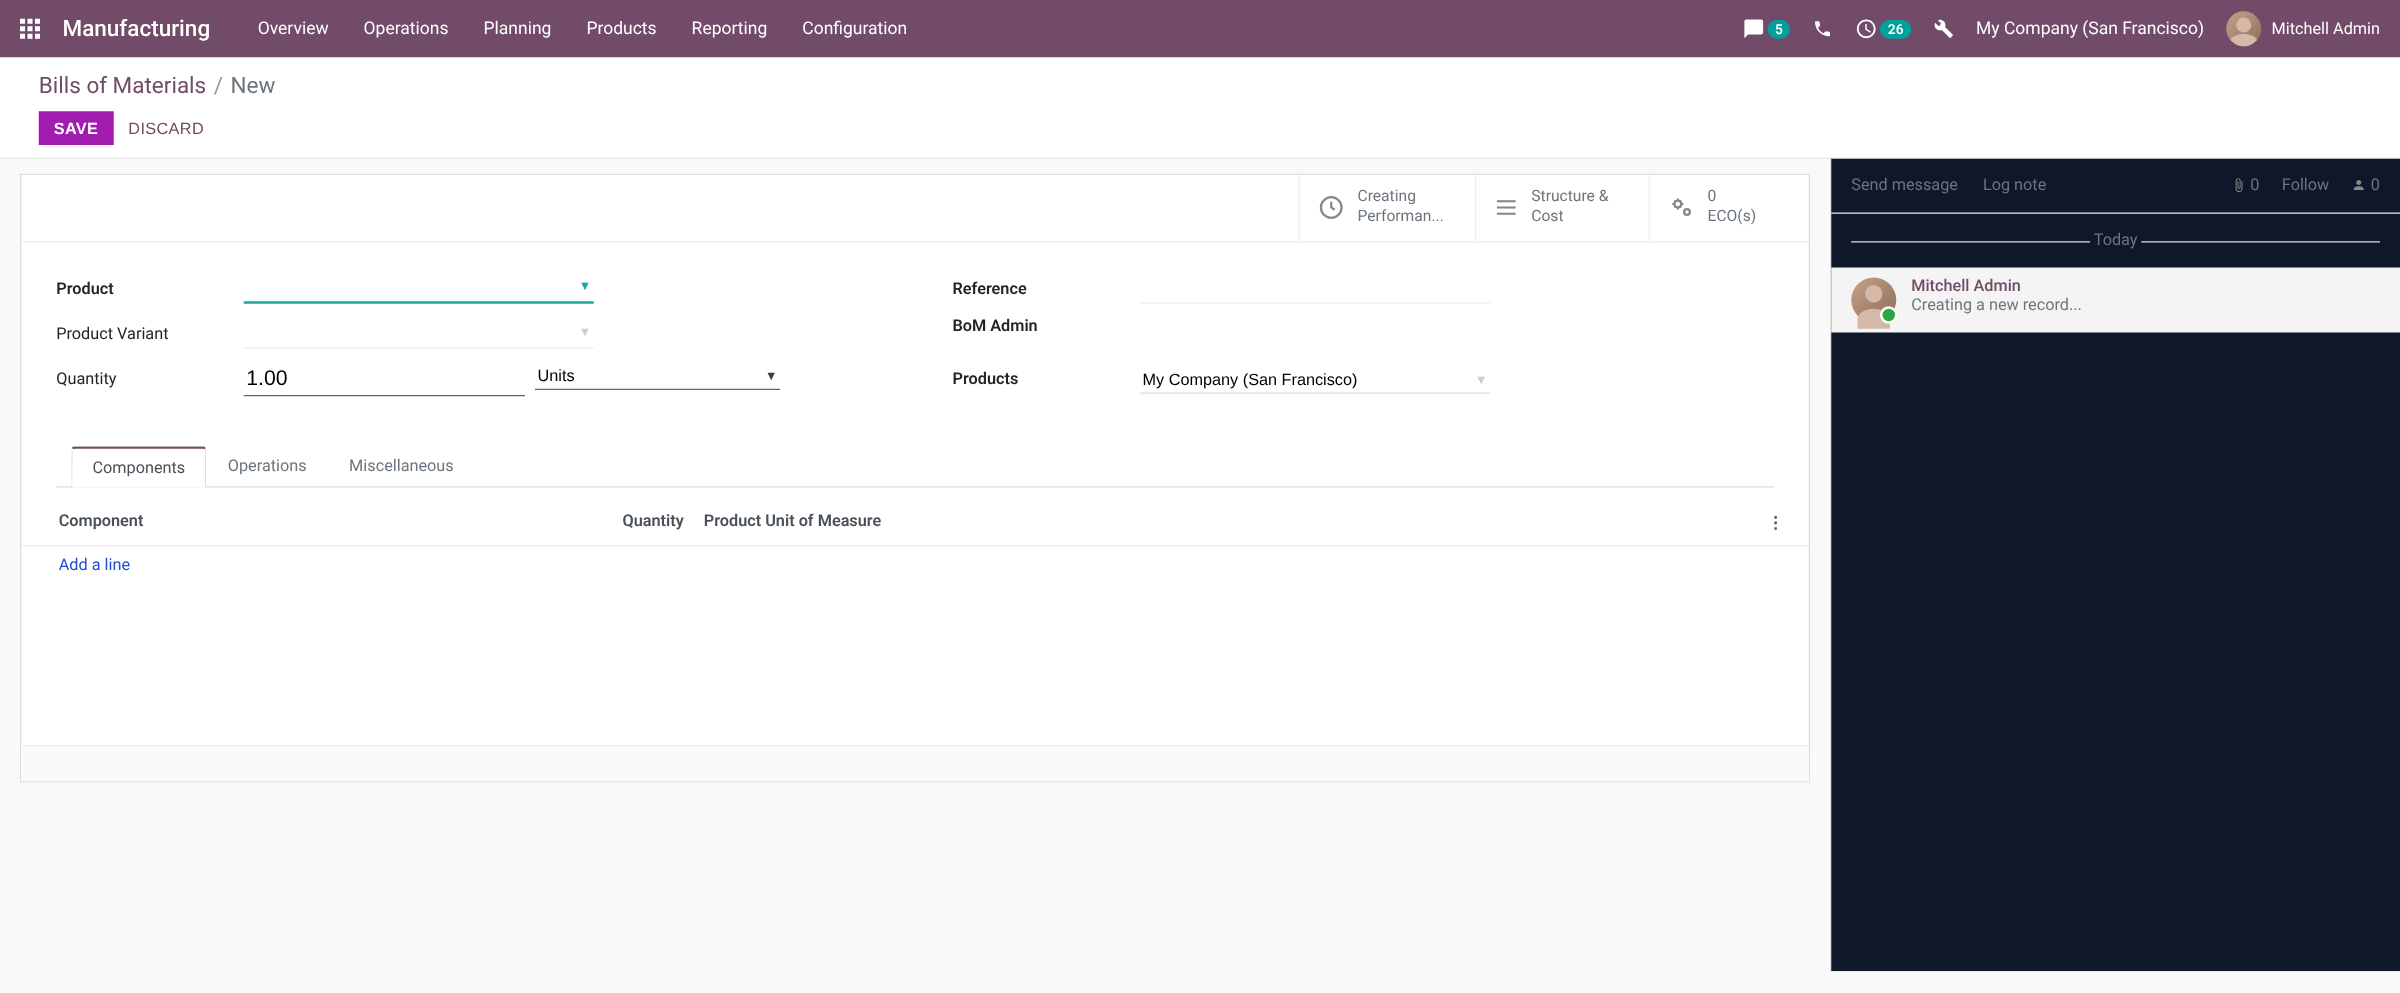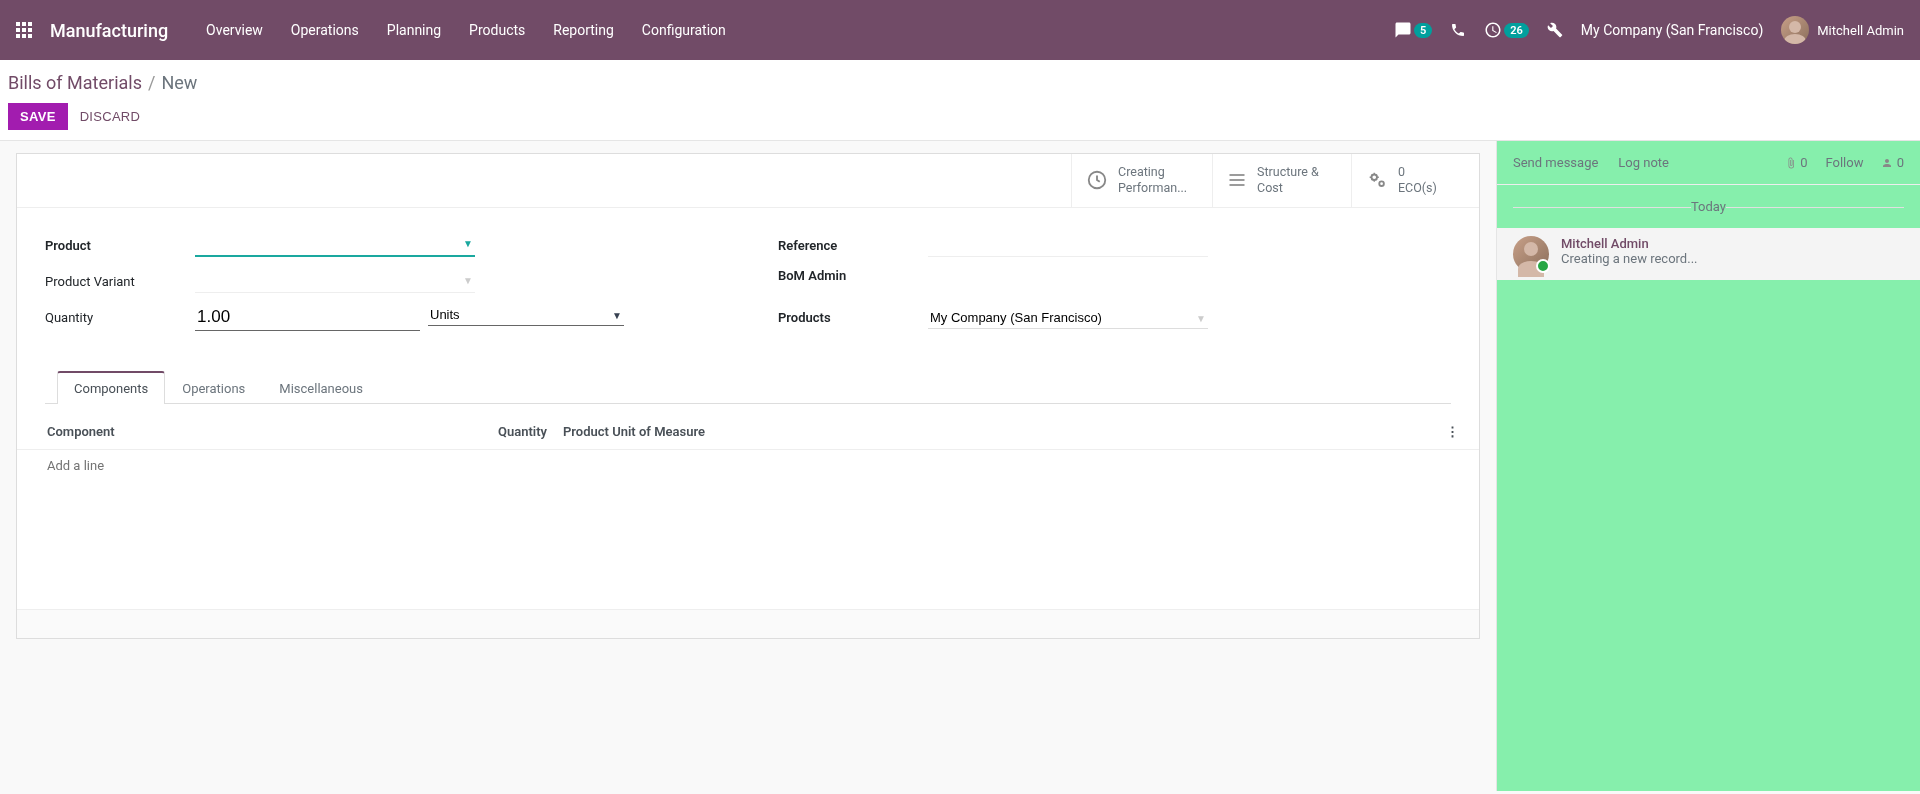--- a/index.html
+++ b/index.html
@@ -1,48 +1,48 @@
 <!DOCTYPE html>
 <html><head>
 <meta charset="utf-8">
 <style>
   * { box-sizing: border-box; margin: 0; padding: 0; }
   body { font-family: -apple-system, BlinkMacSystemFont, "Segoe UI", Roboto, "Helvetica Neue", Arial, sans-serif; font-size: 13px; color: #374151; background: #f9f9f9; }
   
   
-  .navbar { background: #714b67; height: 60px; display: flex; align-items: center; padding: 0 16px; color: #fff; }
+  .navbar { background: #714b67; height: 46px; display: flex; align-items: center; padding: 0 16px; color: #fff; }
   .navbar-left { display: flex; align-items: center; gap: 18px; }
   .apps-icon { display: grid; grid-template-columns: repeat(3,4px); grid-template-rows: repeat(3,4px); gap: 2px; cursor: pointer; }
   .apps-icon span { background: #fff; width:4px; height:4px; }
   .brand { font-size: 18px; font-weight: 500; margin-right: 8px;}
   .nav-menu { display:flex; gap: 28px; margin-left: 12px;}
   .nav-menu a { color:#fff; text-decoration:none; font-size:14px; cursor:pointer;}
   .navbar-right { margin-left:auto; display:flex; align-items:center; gap:18px;}
   .nav-icon { position:relative; cursor:pointer; display:flex; align-items:center;}
   .badge { background:#00a09d; color:#fff; border-radius:10px; font-size:11px; padding:1px 6px; margin-left:2px; font-weight:600;}
   .company-name { font-size:14px; }
   .user-block { display:flex; align-items:center; gap:8px; cursor:pointer;}
   .avatar { width:28px; height:28px; border-radius:50%; background: linear-gradient(135deg,#c8a088,#8b6f5c); position:relative; overflow:hidden;}
   .avatar::after{content:""; position:absolute; width:12px; height:12px; background:#d4b8a8; border-radius:50%; top:5px; left:8px;}
   .avatar::before{content:""; position:absolute; width:22px; height:14px; background:#d4b8a8; border-radius:50% 50% 0 0; bottom:-4px; left:3px;}
   
   
-  .control-panel { background:#fff; padding: 12px 8px 10px; border-bottom:1px solid #e5e5e5;}
+  .control-panel { background:#fff; padding: 12px 31px 10px; border-bottom:1px solid #e5e5e5;}
   .breadcrumb { font-size:18px; display:flex; align-items:center; gap:6px; margin-bottom:10px;}
   .breadcrumb .root { color:#714b67; cursor:pointer;}
   .breadcrumb .sep { color:#999;}
   .breadcrumb .current { color:#6c757d;}
   .cp-buttons { display:flex; gap:12px; align-items:center;}
   .btn-primary { background:#a21caf; color:#fff; border:none; padding:6px 12px; font-size:13px; font-weight:600; cursor:pointer; letter-spacing:0.3px;}
   .btn-link { background:none; border:none; color:#714b67; font-size:13px; font-weight:500; cursor:pointer; letter-spacing:0.3px;}
   
   
   .main-split { display:flex; }
   .form-area { flex:1; padding:12px 16px; min-width:0;}
-  .chatter { width:424px; border-left:1px solid #e5e5e5; background:#86efac; min-height:650px;}
+  .chatter { width:456px; border-left:1px solid #e5e5e5; background:#0f172a; min-height:650px;}
   
   
   .sheet-wrap { background:#fff; border:1px solid #ddd; margin-bottom:20px;}
   .button-box { display:flex; justify-content:flex-end; border-bottom:1px solid #eee;}
   .stat-btn { display:flex; align-items:center; gap:10px; padding:10px 14px; border-left:1px solid #eee; min-width:128px; cursor:pointer; color:#6c757d;}
   .stat-btn .icon-wrap { color:#6c757d; }
   .stat-text { font-size:12.5px; line-height:1.3; max-width:80px; overflow:hidden;}
   .stat-text .num { display:block;}
   
   .sheet-body { padding: 24px 28px 10px;}
@@ -67,32 +67,32 @@
   .radio-item { display:flex; align-items:center; gap:8px; margin-bottom:10px; cursor:pointer;}
   .radio-circle { width:14px; height:14px; border:2px solid #888; border-radius:50%; display:flex; align-items:center; justify-content:center;}
   .radio-circle.checked { border-color:#017e84;}
   .radio-circle.checked::after{content:""; width:7px; height:7px; background:#017e84; border-radius:50%;}
   
   .company-input { flex:1; max-width:280px; position:relative;}
   .company-input input{width:100%; border:none; border-bottom:1px solid #ddd; padding:3px 18px 3px 2px; font-size:13px;}
   .company-input .caret{position:absolute; right:2px; top:6px; font-size:10px; color:#ccc;}
   
   
-  .tabs { display:flex; border-bottom:1px solid #ddd; margin-top:30px; padding-left:12px;align-items:flex-end;}
+  .tabs { display:flex; border-bottom:1px solid #ddd; margin-top:30px; padding-left:12px;}
   .tab { padding:8px 16px; border:1px solid transparent; border-bottom:none; cursor:pointer; color:#6c757d; font-size:13px; position:relative; top:1px;}
   .tab.active { border-color:#ddd; background:#fff; color:#495057; border-top:2px solid #714b67; border-radius:3px 3px 0 0;}
   
   .tab-content { padding:0;}
   .list-header { display:flex; padding:10px 20px 10px 30px; border-bottom:1px solid #eee; font-weight:600; font-size:13px; color:#495057;}
   .col-comp { flex:0 0 440px;}
   .col-qty { flex:0 0 60px; text-align:right;}
   .col-uom { flex:1; padding-left:16px;}
   .col-menu { flex:0 0 20px; text-align:right; cursor:pointer;}
   .list-body { padding:8px 20px 8px 30px; min-height:160px; border-bottom:1px solid #eee;}
-  .add-line { color:#737373; cursor:pointer; font-size:13px;}
+  .add-line { color:#1d4ed8; cursor:pointer; font-size:13px;}
   .list-footer { display:flex; padding:10px 20px 10px 30px; background:#fafafa; min-height:28px;}
   
   
   .chatter-top { display:flex; align-items:center; padding:14px 16px; border-bottom:1px solid #eee;}
   .chatter-links { display:flex; gap:20px;}
   .chatter-links span{ color:#6c757d; cursor:pointer; font-size:13px;}
   .chatter-right { margin-left:auto; display:flex; gap:18px; align-items:center; color:#6c757d; font-size:13px;}
   .chatter-right span{cursor:pointer;}
   .chatter-body { padding:14px 0;}
   .date-divider { text-align:center; color:#6c757d; font-size:13px; position:relative; margin-bottom:14px;}

